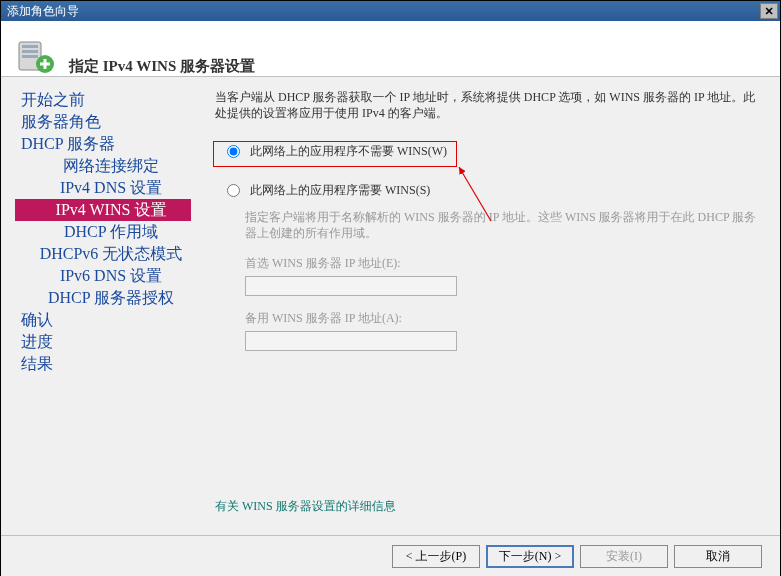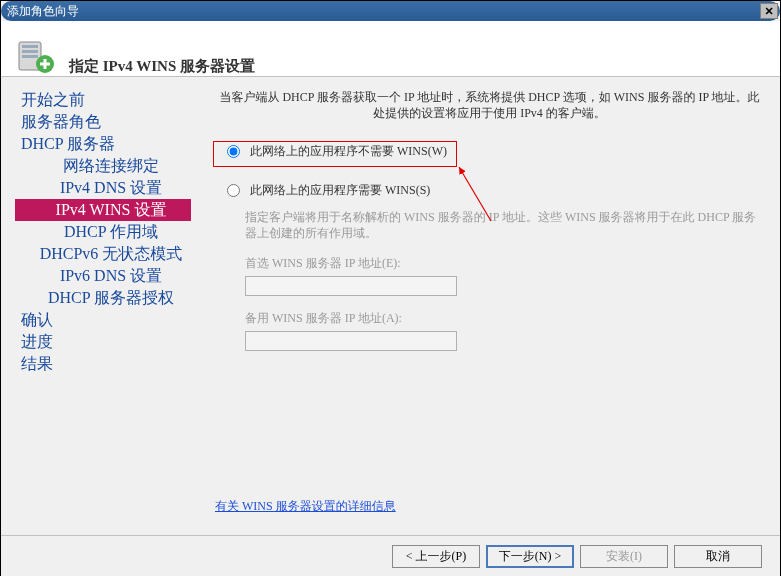--- a/index.html
+++ b/index.html
@@ -1,38 +1,38 @@
 <!DOCTYPE html>
 <html><head>
 <meta charset="utf-8">
 <style>
 * { box-sizing: border-box; margin: 0; padding: 0; }
 body { font-family: "Microsoft YaHei", SimSun, Tahoma, sans-serif; font-size: 12px; background: #fff; }
 .dialog { width: 781px; height: 576px; border: 1px solid #000; background: #f0f0f0; position: relative; }
-.titlebar { height: 20px; background: linear-gradient(#3a6ea5, #2a5a95); color: #fff; display: flex; align-items: center; padding: 0 2px 0 6px; font-size: 12px; border-radius: 10px; }
+.titlebar { height: 20px; background: linear-gradient(#3a6ea5, #2a5a95); color: #fff; display: flex; align-items: center; padding: 0 2px 0 6px; font-size: 12px; }
 .titlebar-text { flex: 1; }
 .close-btn { width: 18px; height: 16px; background: #c0c0c0; border: 1px solid #808080; display: flex; align-items: center; justify-content: center; font-weight: bold; color: #000; font-size: 11px; cursor: pointer; }
 .header { height: 56px; background: #fff; border-bottom: 1px solid #c0c0c0; display: flex; align-items: flex-end; padding: 0 14px; }
 .header-icon { width: 40px; height: 40px; margin-right: 14px; position: relative; }
 .header-title { font-size: 15px; font-weight: bold; color: #333; font-family: SimSun, serif; }
 .body { display: flex; height: 458px; }
 .sidebar { width: 200px; background: #f0f0f0; padding: 12px 10px 0 14px; }
 .nav-item { padding: 3px 4px 3px 6px; color: #1a4a9c; cursor: pointer; font-family: SimSun, serif; font-size: 16px; line-height: 16px; }
 .nav-item.indent { padding-left: 20px; text-align: center; }
 .nav-item.selected { background: #be185d; color: #fff; }
 .content { flex: 1; padding: 12px 16px 0 14px; font-family: SimSun, serif; font-size: 12px; color: #333; position: relative; }
-.desc { line-height: 16px; margin-bottom: 22px; text-align: center; }
+.desc { line-height: 16px; margin-bottom: 22px; }
 .radio-row { display: flex; align-items: center; margin-bottom: 22px; padding-left: 12px; }
 .radio-row input { margin-right: 10px; }
 .highlight-box { border: 1.5px solid #e00000; padding: 4px 6px; position: absolute; left: 212px; top: 140px; width: 244px; height: 26px; pointer-events: none; }
 .sub-desc { color: #9a9a9a; padding-left: 30px; line-height: 16px; margin-bottom: 14px; }
 .field-label { color: #9a9a9a; padding-left: 30px; margin-bottom: 4px; }
 .field-input { margin-left: 30px; width: 212px; height: 20px; border: 1px solid #b0b0b0; background: #f4f4f4; margin-bottom: 14px; padding: 2px 4px; }
 .link-row { position: absolute; bottom: 20px; left: 14px; }
-.link-row a { color: #1d4ed8; text-decoration: underline; cursor: pointer; font-family: SimSun, serif; }
+.link-row a { color: #0f766e; cursor: pointer; font-family: SimSun, serif; }
 .footer { height: 42px; border-top: 1px solid #c0c0c0; background: #f0f0f0; display: flex; align-items: center; justify-content: flex-end; padding: 8px 18px; gap: 6px; }
 .btn { height: 23px; min-width: 88px; padding: 0 8px; border: 1px solid #888; background: #f0f0f0; cursor: pointer; font-size: 12px; font-family: SimSun, serif; display: inline-flex; align-items: center; justify-content: center; }
 .btn.default { border: 2px solid #4a7abc; }
 .btn:disabled { color: #999; cursor: default; }
 .arrow-annot { position: absolute; pointer-events: none; }
 </style>
 </head>
 <body>
 
 <div class="dialog">

